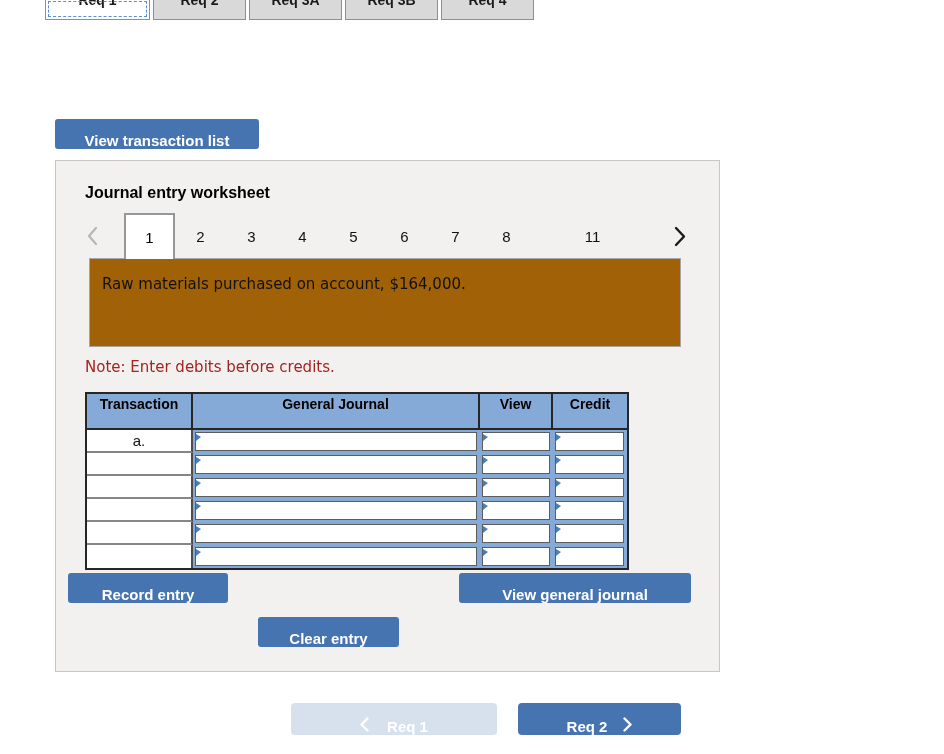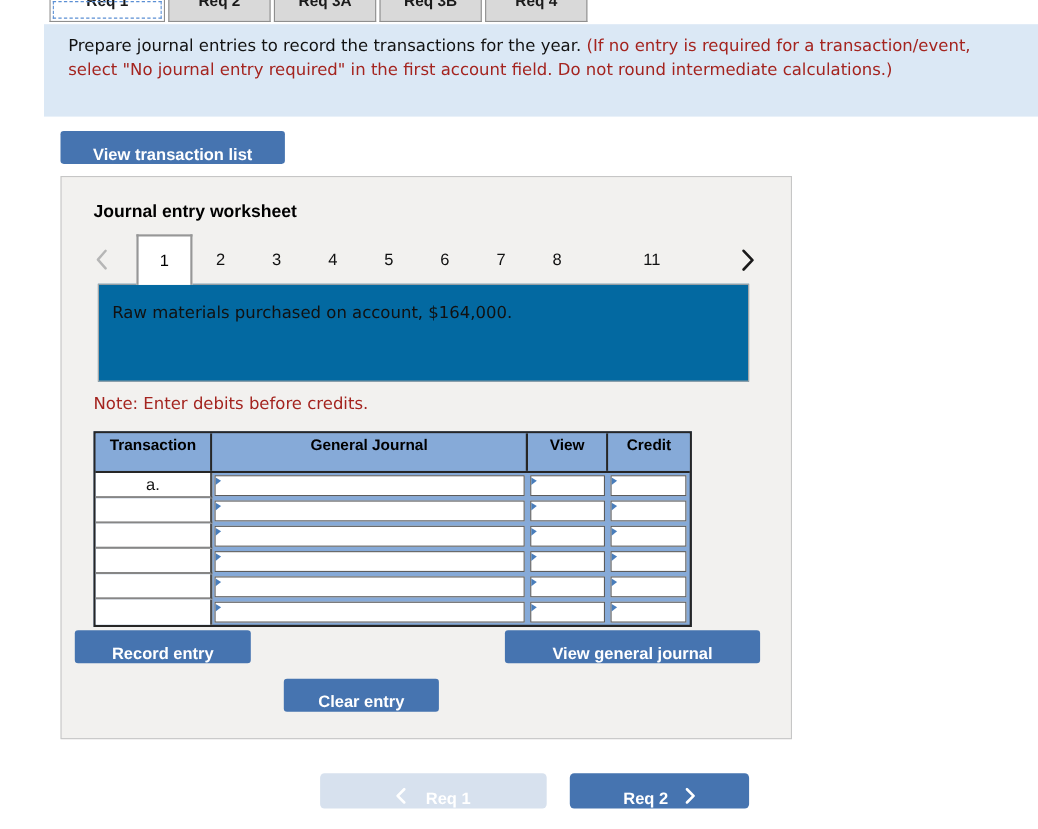--- a/index.html
+++ b/index.html
@@ -39,21 +39,21 @@
   .pager .chev { display:flex; align-items:center; justify-content:center; width:16px; height:24px; cursor:pointer; }
   .pager .chev.prev { color:#b6b6b6; margin-right:24px; }
   .pager .chev.next { color:#1a1a1a; margin-left:auto; }
   .page-first-box { width:51px; height:46px; background:#ffffff; border:2px solid #979797; border-bottom:none;
                     display:flex; align-items:center; justify-content:center; z-index:2; position:relative;
                     font-size:15px; color:#000; cursor:pointer; }
   .page-num { width:51px; text-align:center; font-size:15px; color:#111; cursor:pointer; }
   .page-num.gap { margin-left:35px; }
 
   
-  .desc-box { position:absolute; left:33px; top:97px; width:592px; height:89px; background:#0369a1;
+  .desc-box { position:absolute; left:33px; top:97px; width:592px; height:89px; background:#a16207;
               border:1px solid #a6a6a6; padding:16px 12px; font-family:"DejaVu Sans", sans-serif;
               font-size:15px; color:#111; z-index:1; }
 
   .note { position:absolute; left:29px; top:197px; color:#a4241f;
           font-family:"DejaVu Sans", sans-serif; font-size:15px; }
 
   
   .jtable { position:absolute; left:29px; top:231px; width:544px; border:2px solid #262626; background:#86aad8; }
   .jrow { display:grid; grid-template-columns:106px 287px 73px 74px; }
   .jrow.head { border-bottom:2px solid #262626; }
@@ -93,23 +93,20 @@
       <span class="tab-label">Req 3A</span>
     </div>
     <div class="tab">
       <span class="tab-label">Req 3B</span>
     </div>
     <div class="tab">
       <span class="tab-label">Req 4</span>
     </div>
   </div>
 
-  <div class="banner">
-    <span>Prepare journal entries to record the transactions for the year. </span><span class="red">(If no entry is required for a transaction/event, select "No journal entry required" in the first account field. Do not round intermediate calculations.)</span>
-  </div>
 
   <button class="btn view-list">
     <span>View transaction list</span>
   </button>
 
   <div class="panel">
 
     <div class="panel-title">Journal entry worksheet</div>
 
     <div class="pager">

